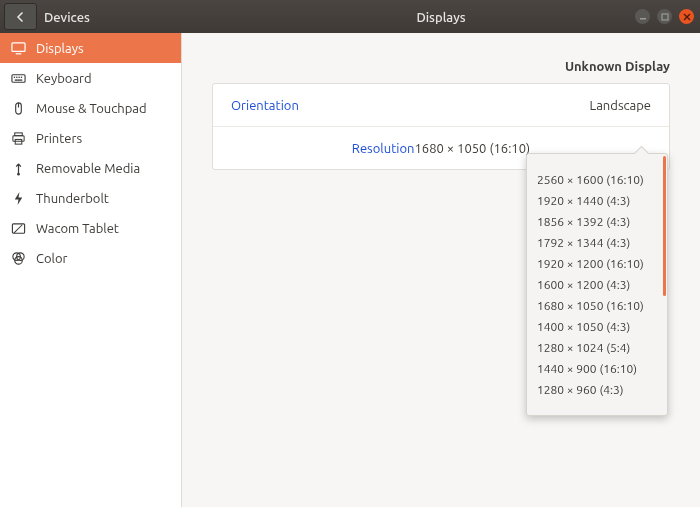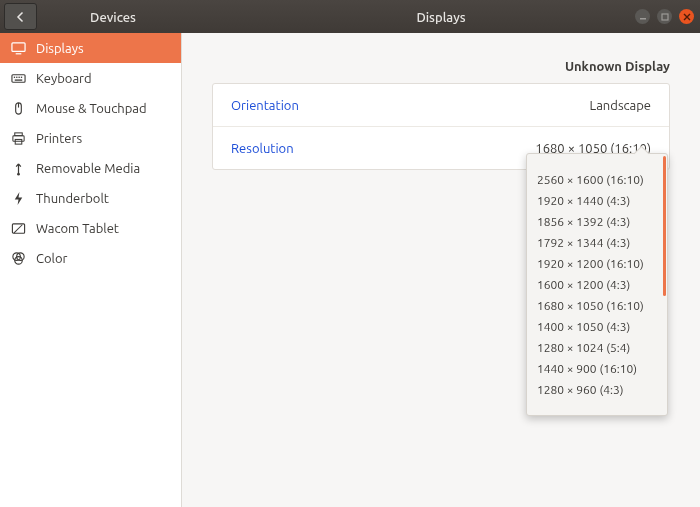--- a/index.html
+++ b/index.html
@@ -30,21 +30,21 @@
     display: flex;
     align-items: center;
     justify-content: center;
     color: #e8e6e3;
   }
   .back-btn svg { width: 12px; height: 12px; }
   .tb-left-title {
     position: absolute;
     left: 44px;
     width: 138px;
-    text-align: center;
+    text-align: left;
     font-weight: 500;
     font-size: 13px;
     color: #e8e6e3;
   }
   .tb-center-title {
     position: absolute;
     left: 182px;
     right: 0;
     text-align: center;
     font-weight: 500;
@@ -115,21 +115,21 @@
     border: 1px solid #e1ddd8;
     border-radius: 3px;
   }
   .row {
     display: flex;
     align-items: center;
     justify-content: space-between;
     padding: 14px 18px;
     border-bottom: 1px solid #ece9e4;
   }
-  .row:last-child { border-bottom: none; }
+  .row:last-child { border-bottom: none; justify-content: center; }
   .row-label { color: #1d4ed8; }
   .row-value { color: #3d3b38; text-align: right; }
   .panel + .panel { margin-top: 28px; }
   .dropdown {
     position: absolute;
     right: 32px;
     top: 120px;
     width: 142px;
     background: #f5f4f2;
     border: 1px solid #d7d3cd;

